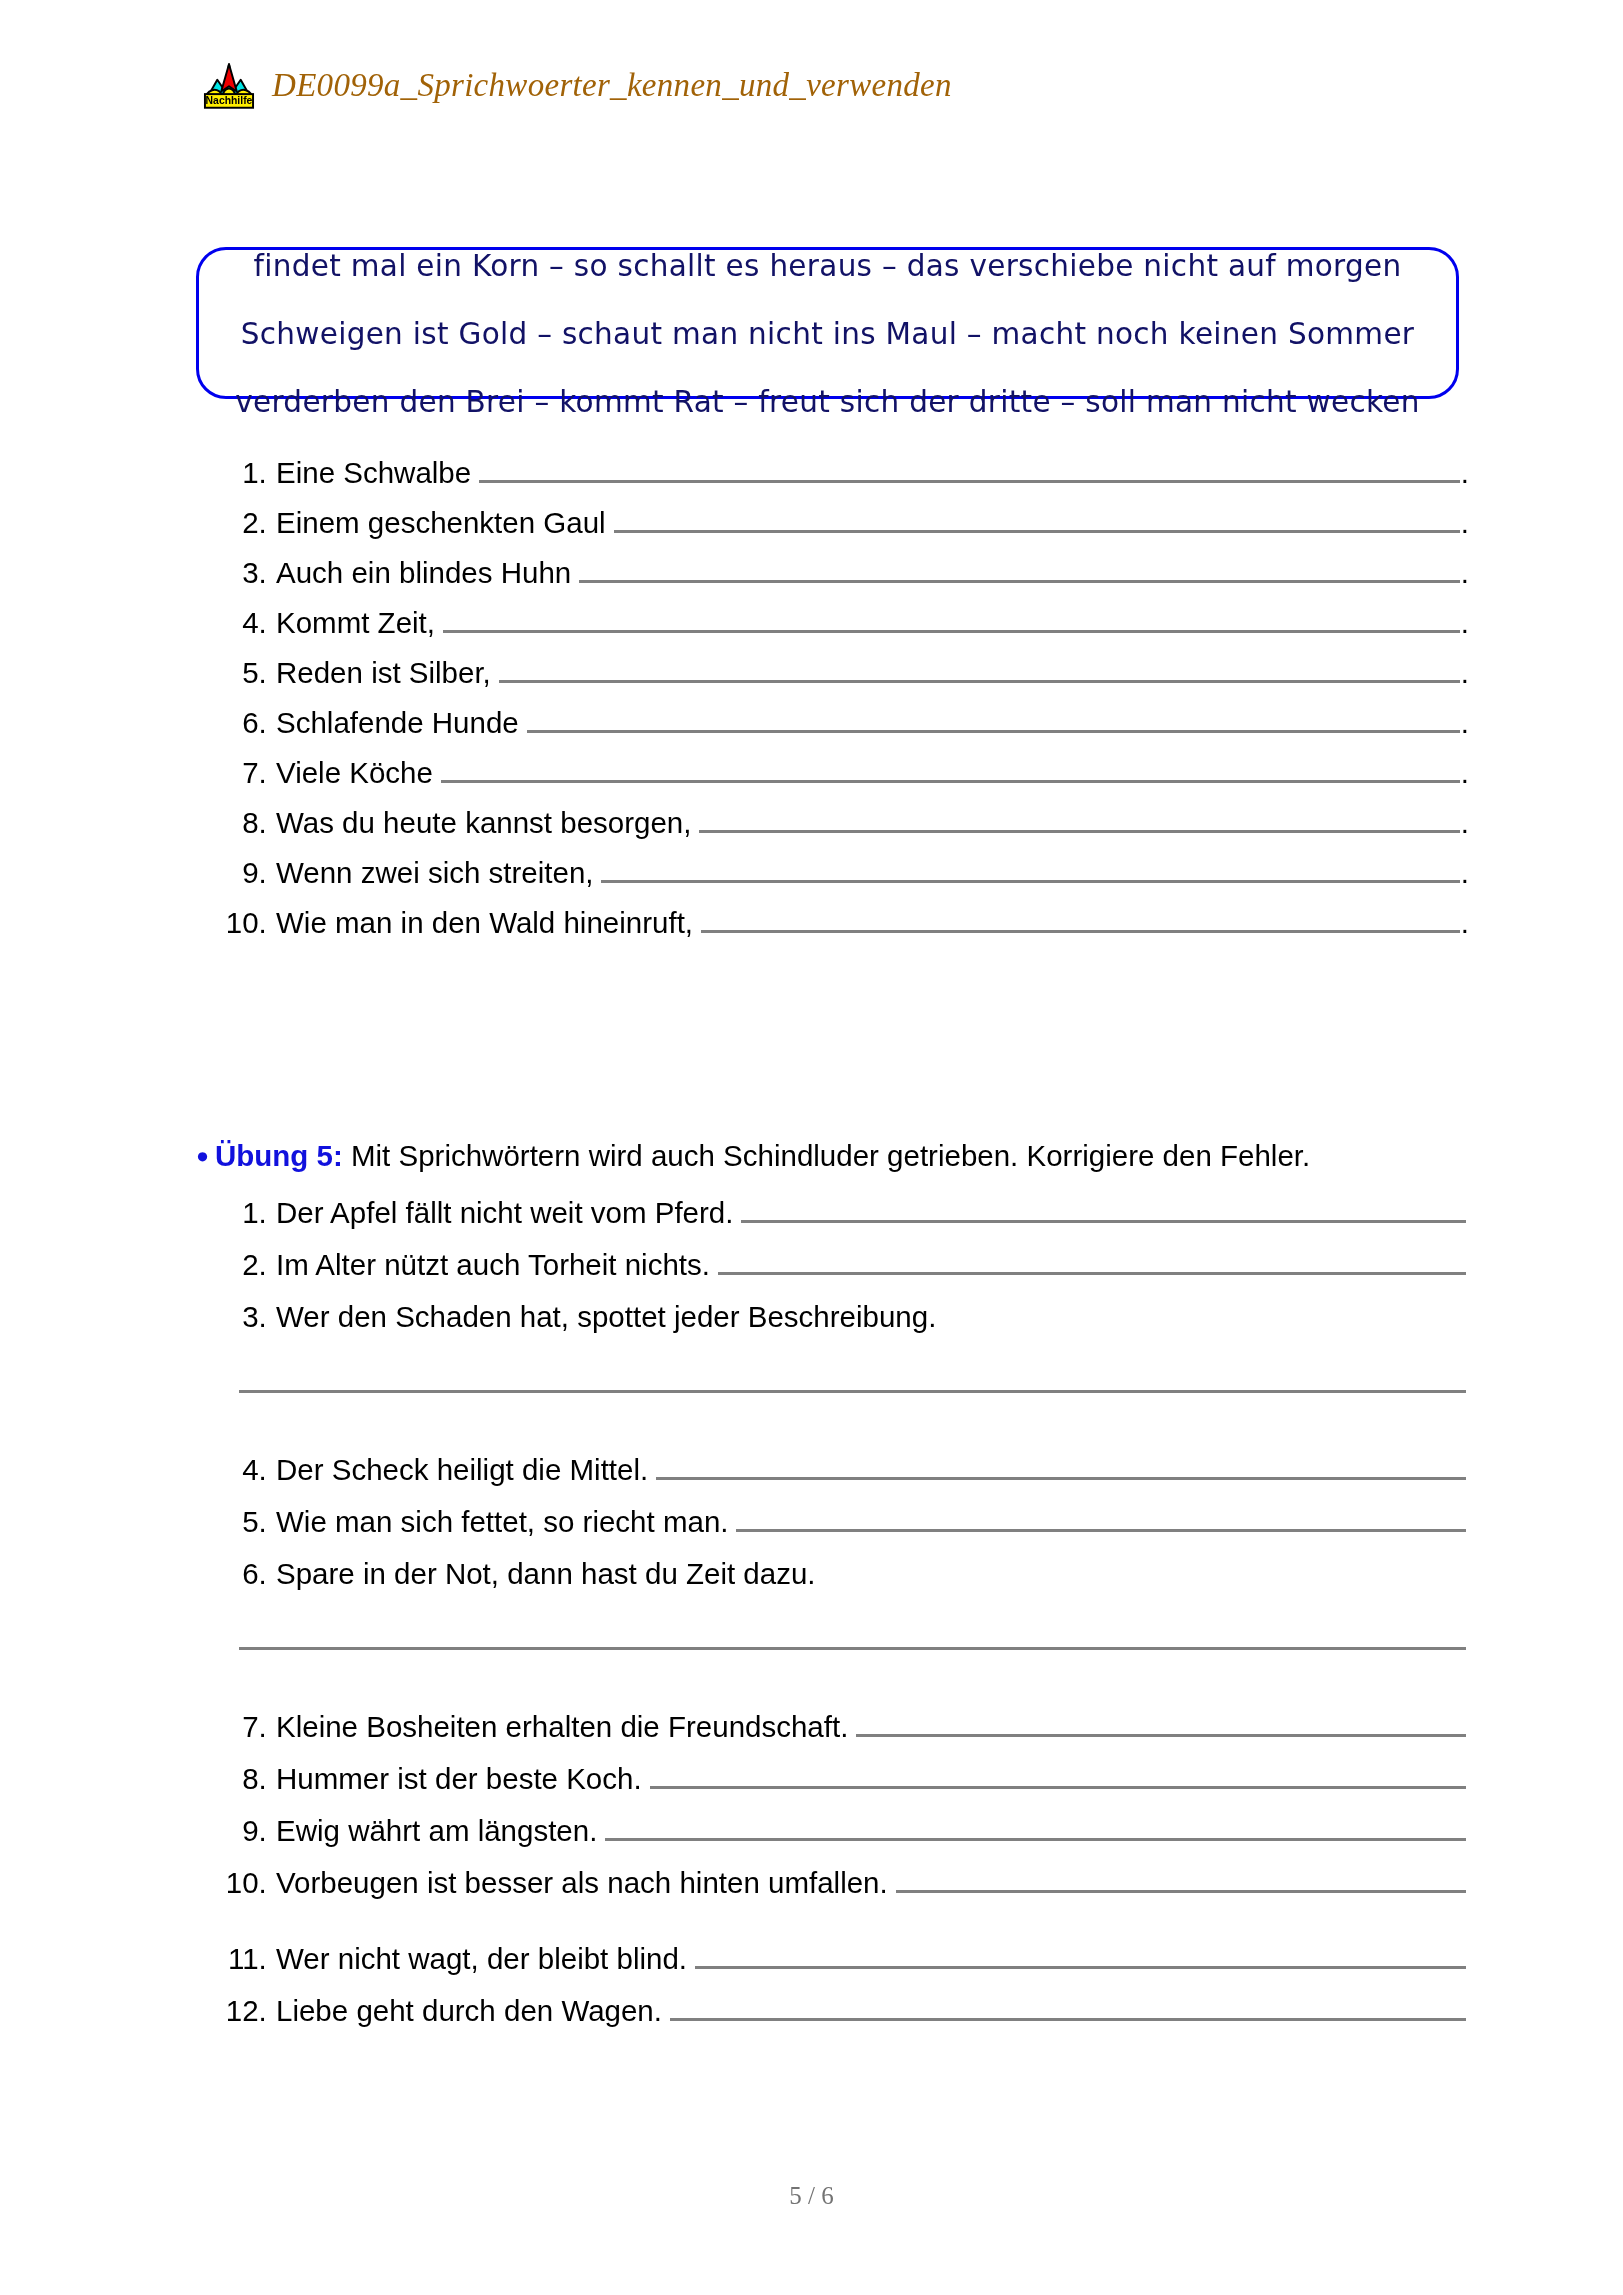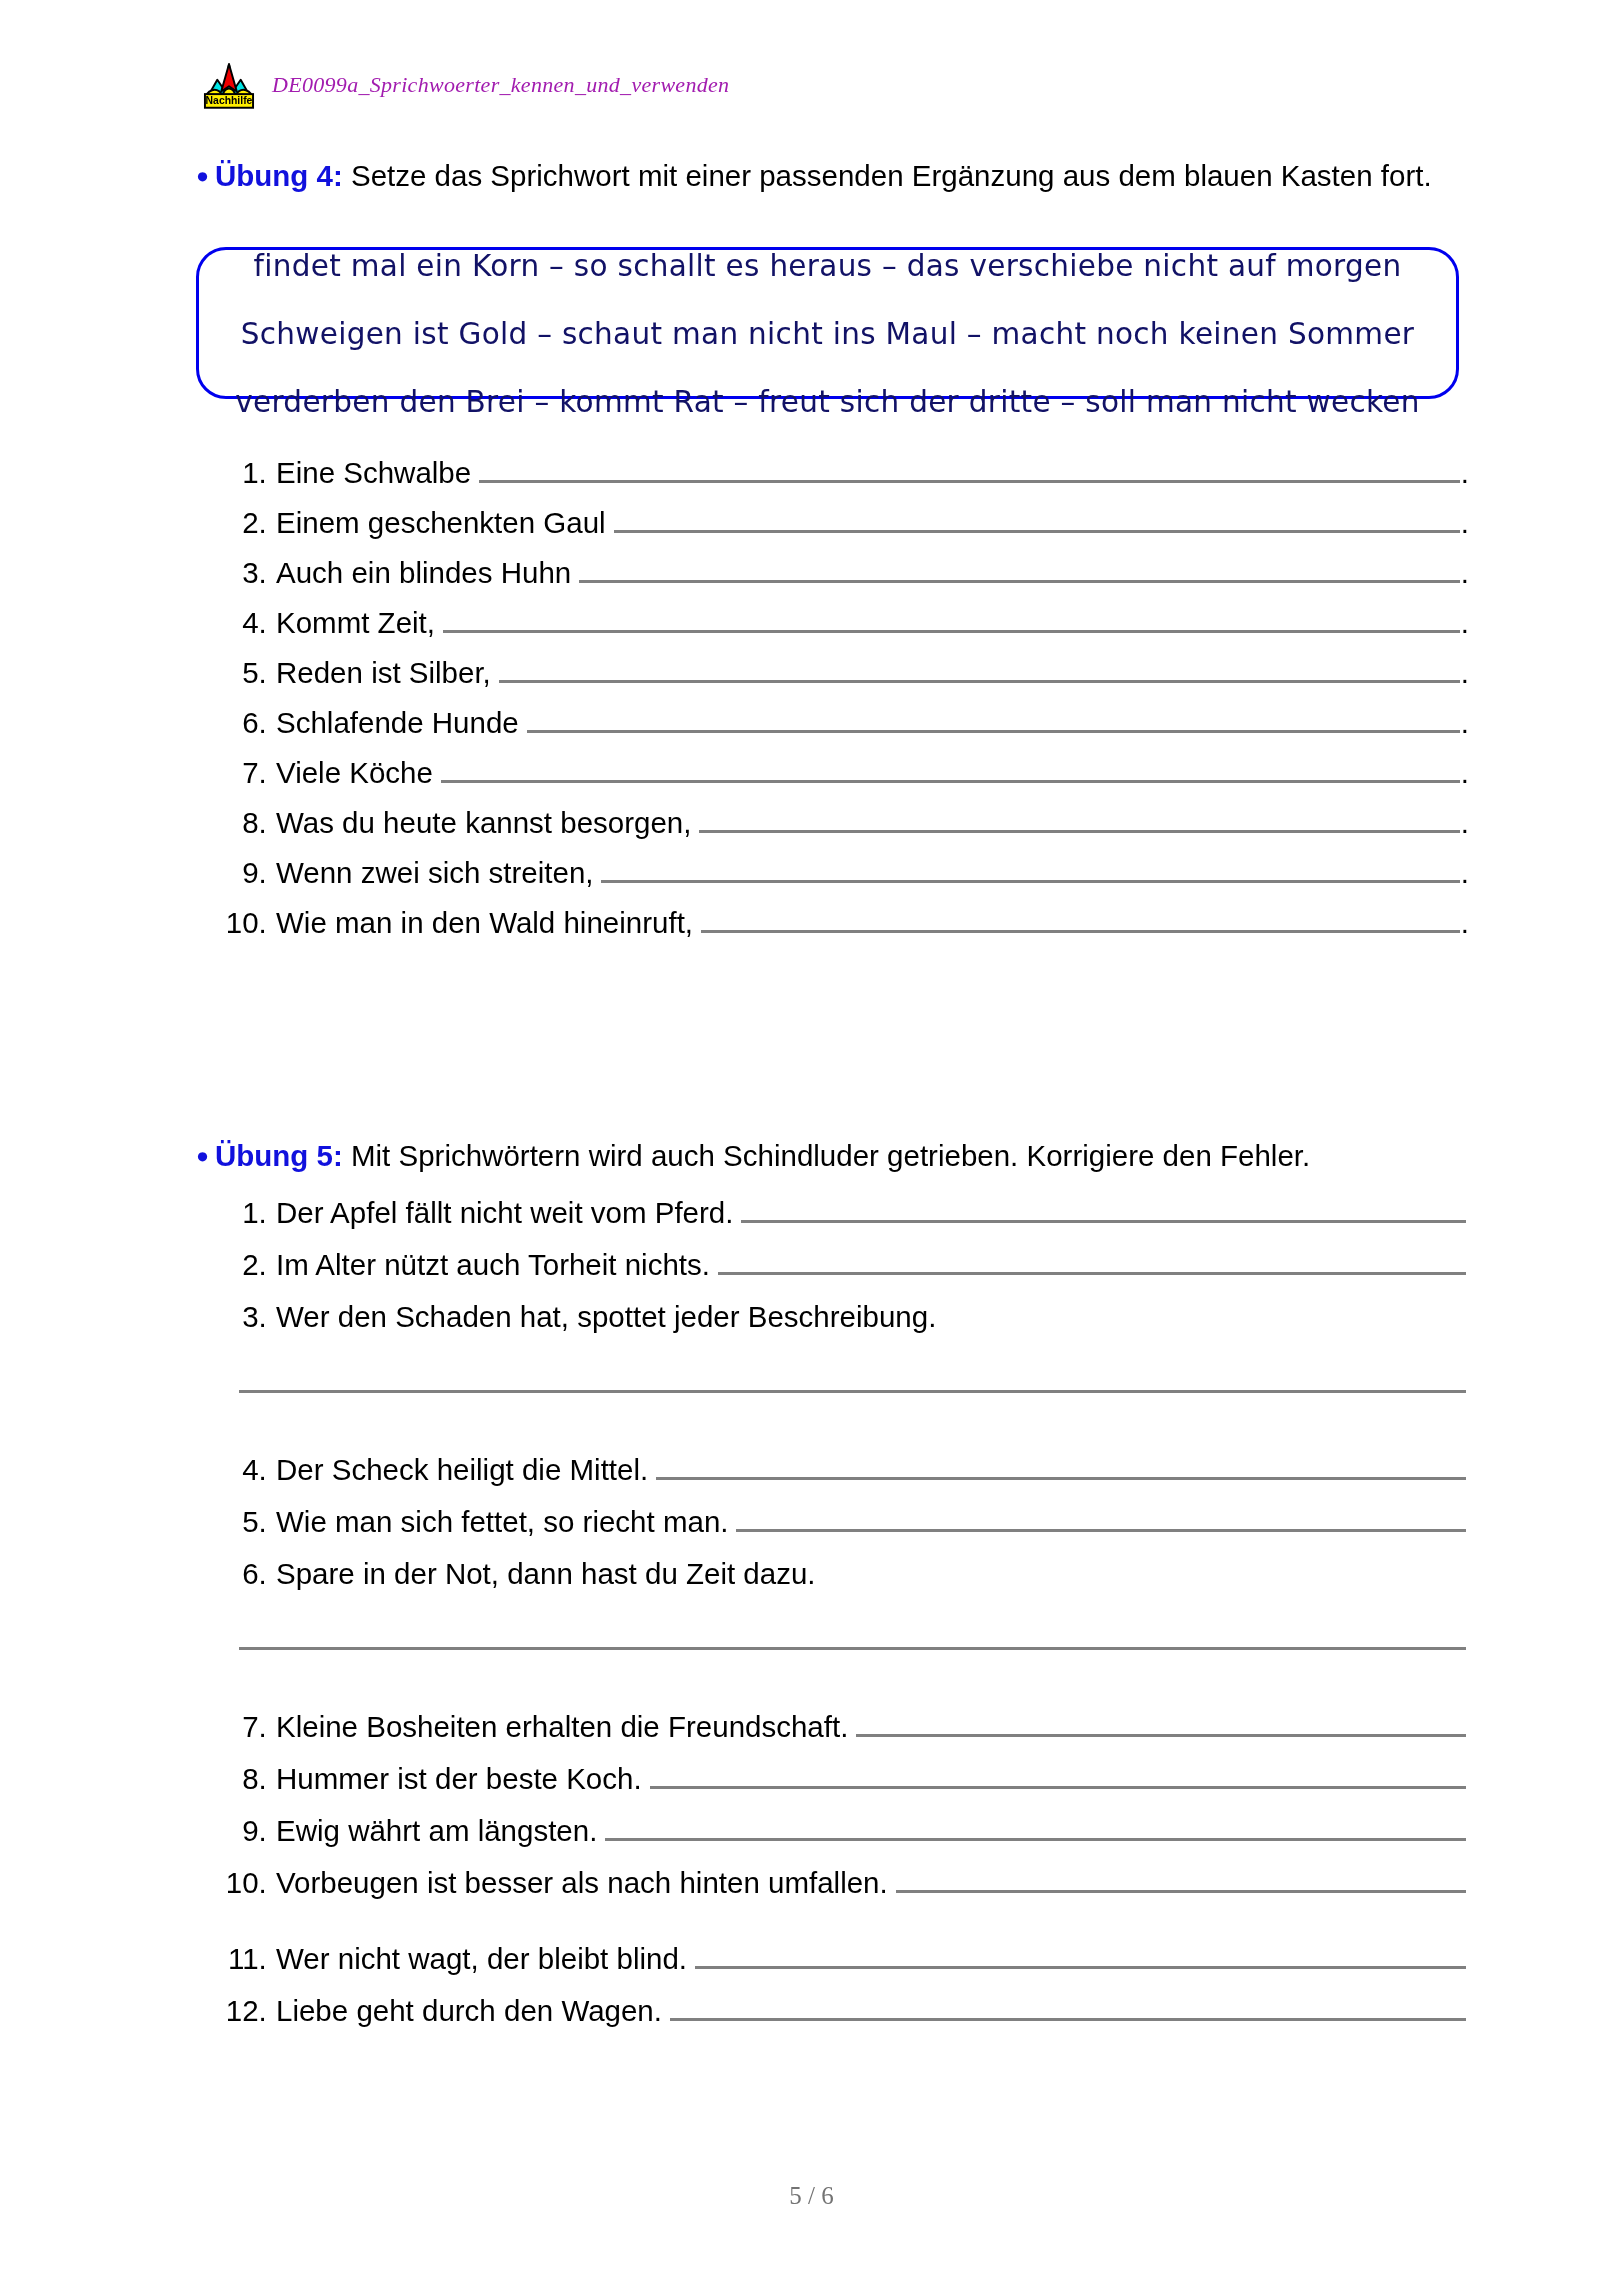--- a/index.html
+++ b/index.html
@@ -33,24 +33,24 @@
   .logo {
     width: 52px;
     height: 50px;
     position: relative;
     flex: 0 0 auto;
   }
   .logo svg { display: block; }
   .doc-title {
     font-family: "Liberation Serif", serif;
     font-style: italic;
-    font-size: 22px;
+    font-size: 33px;
     letter-spacing: 0.3px;
     white-space: nowrap;
-    color: #a21caf;
+    color: #a16207;
   }
 
   
   .ex-heading {
     position: absolute;
     font-size: 29.5px;
     line-height: 1.33;
     color: #000000;
     text-align: justify;
   }
@@ -162,24 +162,20 @@
         <path d="M4 62 L22 30 L33 46 L40 6 L47 46 L58 30 L76 62 Z" fill="#00e5e5" stroke="#000000" stroke-width="3" stroke-linejoin="round"></path>
         <path d="M40 6 L52 48 L40 40 L28 48 Z" fill="#ee0000" stroke="#000000" stroke-width="3" stroke-linejoin="round"></path>
         <path d="M4 62 C4 44, 22 40, 30 54 C34 40, 46 40, 50 54 C58 40, 76 44, 76 62 Z" fill="#ffee00" stroke="#000000" stroke-width="3" stroke-linejoin="round"></path>
         <rect x="3" y="52" width="74" height="21" fill="#ffee00" stroke="#000000" stroke-width="3"></rect>
         <text x="40" y="68" font-family="Liberation Sans, sans-serif" font-size="16" font-weight="bold" text-anchor="middle" fill="#000000">Nachhilfe</text>
       </svg>
     </div>
     <div class="doc-title">DE0099a_Sprichwoerter_kennen_und_verwenden</div>
   </div>
 
-  <div class="ex-heading" style="left:196px; top:156px; width:1273px;">
-    <span class="bullet">●</span><span class="ex-label">Übung 4</span><span class="ex-colon">:</span>
-    <span>Setze das Sprichwort mit einer passenden Ergänzung aus dem blauen Kasten fort.</span>
-  </div>
 
   <div class="wordbank">
     <div class="wordbank-line">findet mal ein Korn – so schallt es heraus – das verschiebe nicht auf morgen</div>
     <div class="wordbank-line">Schweigen ist Gold – schaut man nicht ins Maul – macht noch keinen Sommer</div>
     <div class="wordbank-line">verderben den Brei – kommt Rat – freut sich der dritte – soll man nicht wecken</div>
   </div>
 
   <div class="rows" style="top:458px;">
     <div class="row" style="height:50px;">
       <span class="num">1.</span>

